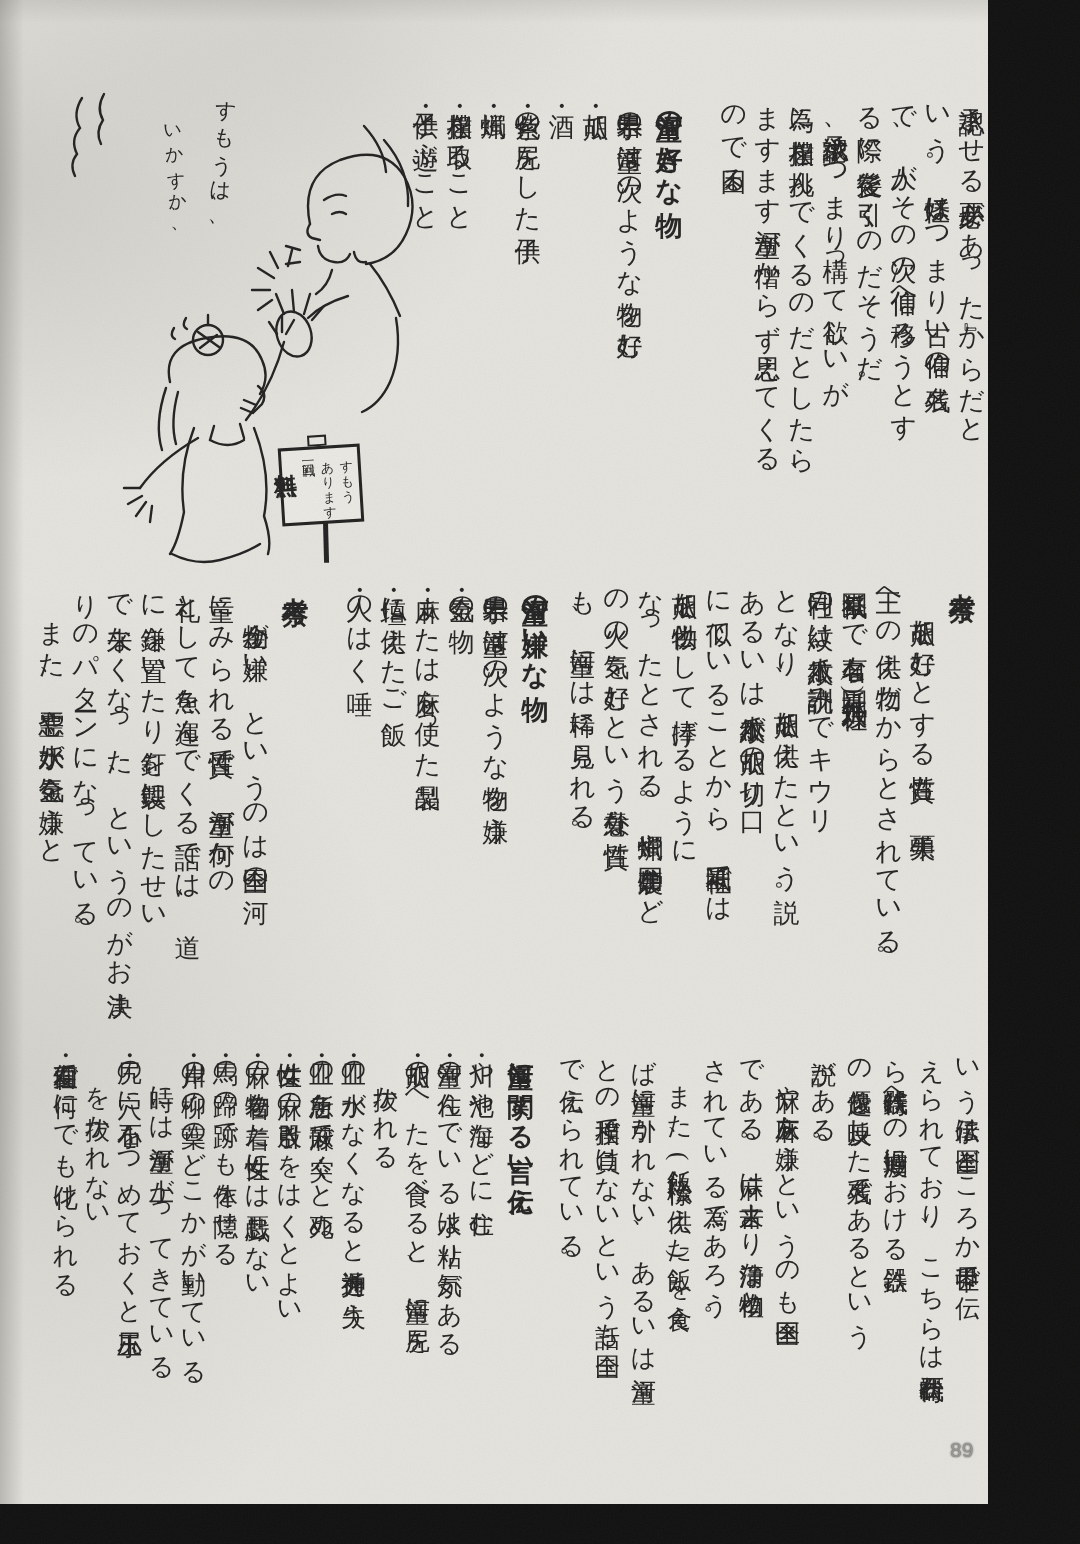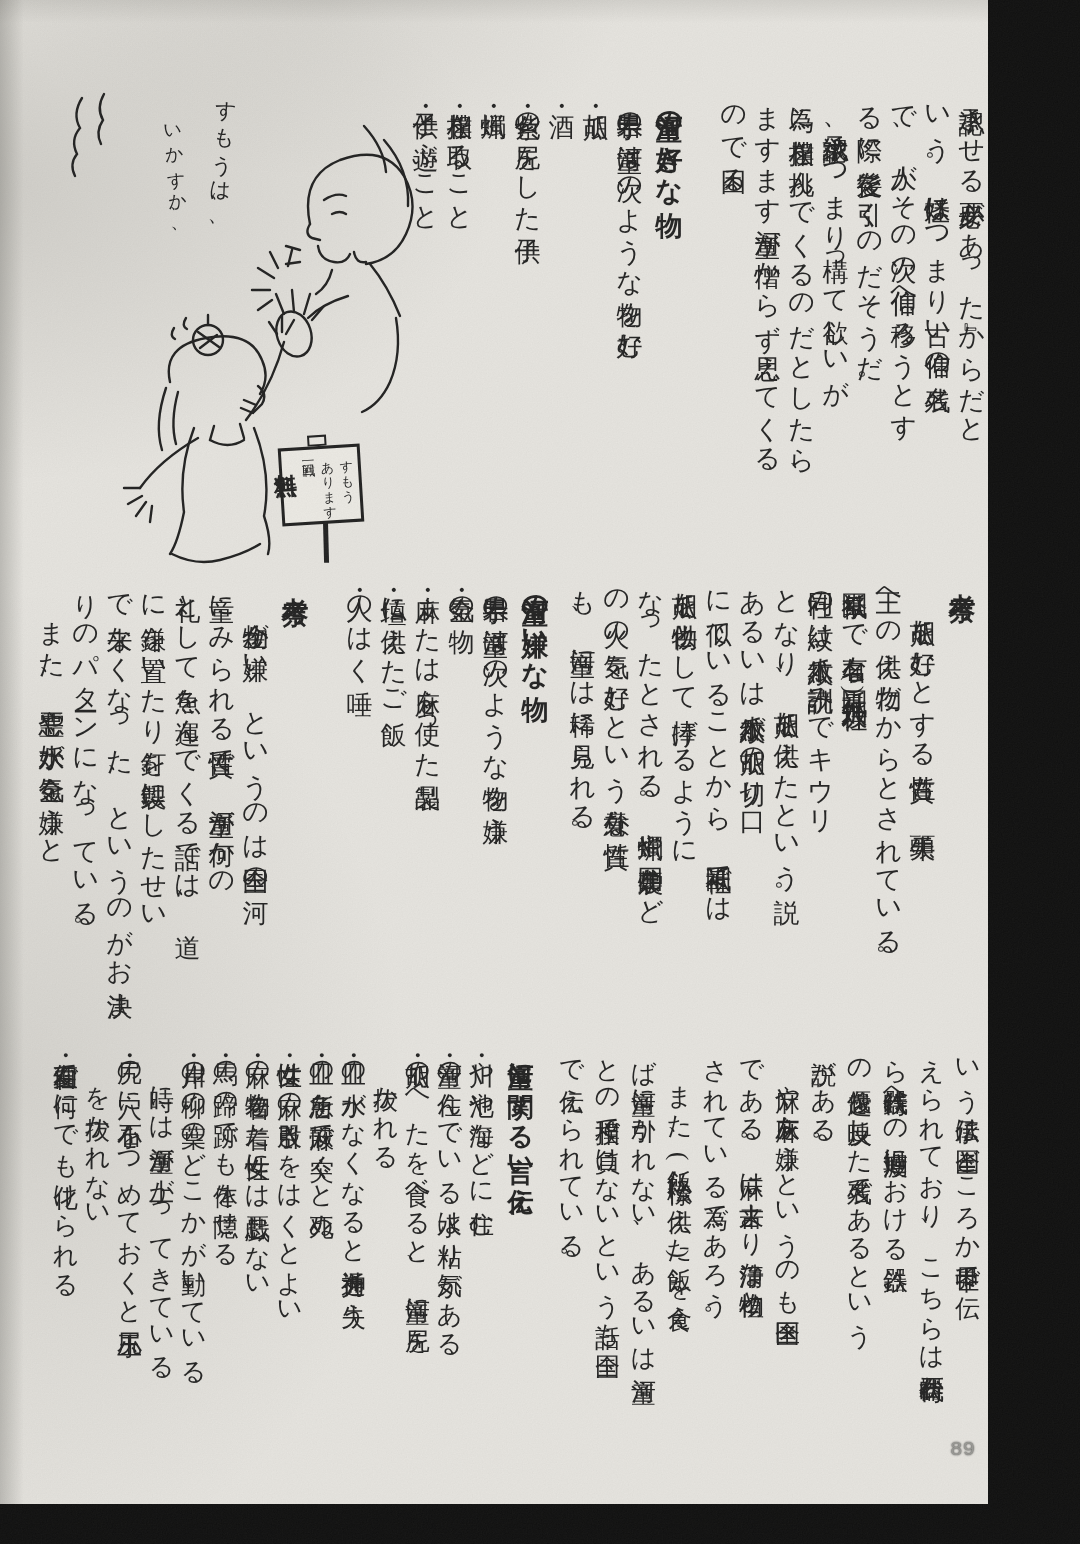--- a/index.html
+++ b/index.html
@@ -45,21 +45,21 @@
   }
   .sign-board .ln:last-child{font-size:23px;font-weight:700;line-height:28px}
   .sign-tab{position:absolute;left:30px;top:-11px;width:19px;height:11px;border:2.5px solid #1d1d1d;background:#edebe5}
   .sign-post{position:absolute;left:40px;top:77px;width:5px;height:40px;background:#1d1d1d;transform:rotate(2deg)}
 
   
   .band-right{position:absolute;left:988px;top:0;width:92px;height:1544px;background:#0b0b0b}
   .band-bottom{position:absolute;left:0;top:1504px;width:1080px;height:40px;background:#0b0b0b}
   .pagenum{
     position:absolute;left:950px;top:1438px;z-index:3;
-    font-family:Liberation Mono, monospace;font-size:21px;color:#9a9a96;
+    font-family:Liberation Sans, sans-serif;font-size:21px;color:#9a9a96;
     text-shadow:0 0 2px #2a2a2a;
   }
   .noise{position:absolute;inset:0;width:100%;height:100%;pointer-events:none;z-index:6}
 </style>
 </head>
 <body>
 
 <div class="page">
 
   <section class="vblock" style="top:88px;right:92px;height:478px">

